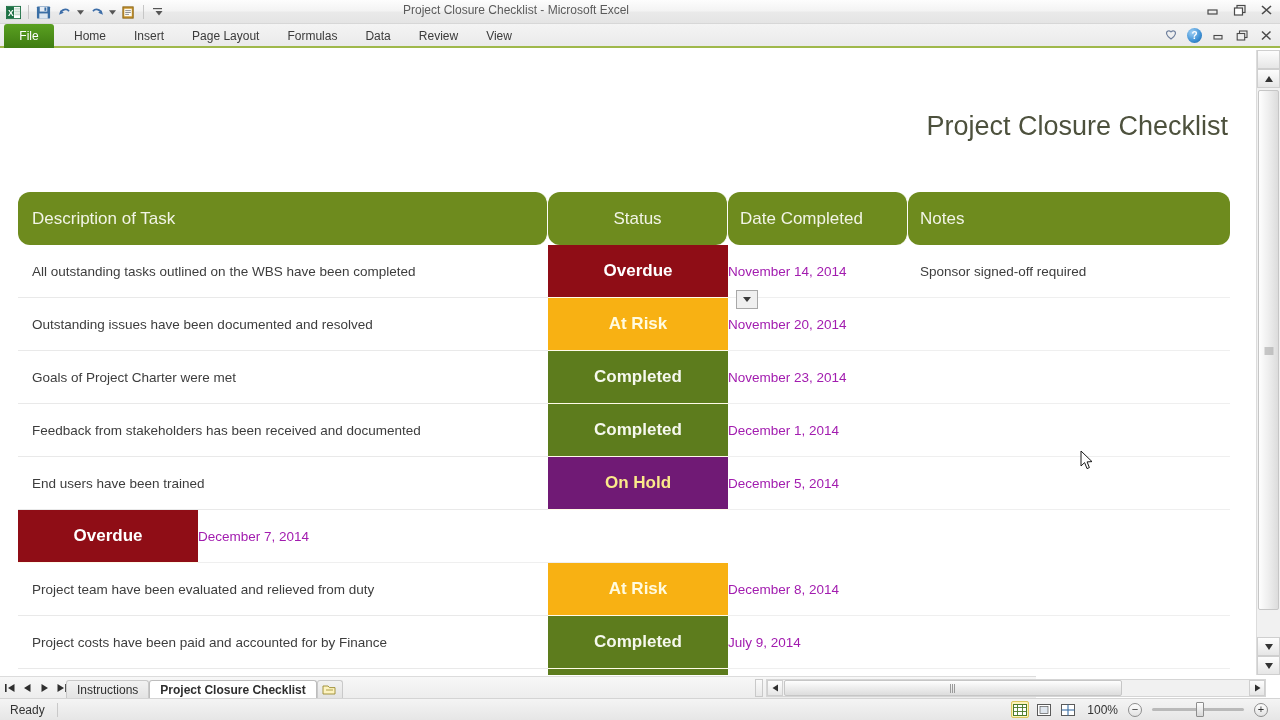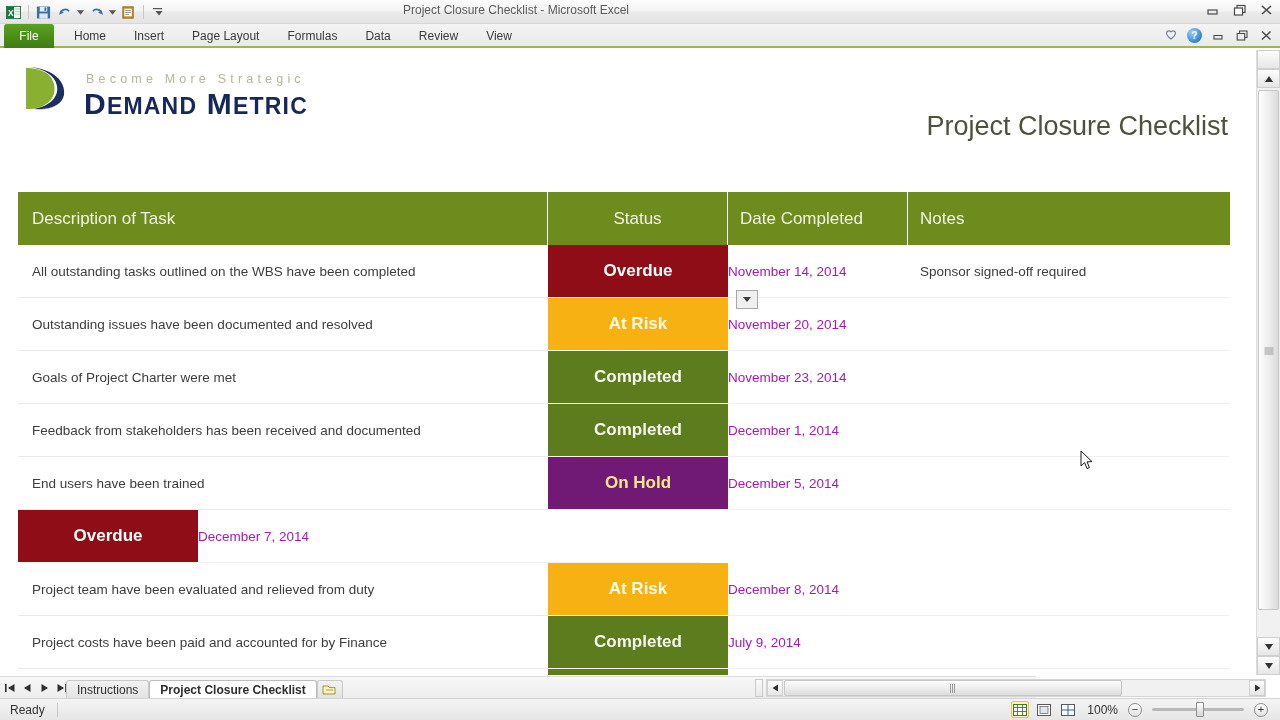--- a/index.html
+++ b/index.html
@@ -78,20 +78,21 @@
   .row { display:flex; width:1212px; }
   .c-task  { width:530px; }
   .c-status{ width:180px; }
   .c-date  { width:180px; }
   .c-notes { width:322px; }
 
   .hdr .cell {
     background:#6e8b1e; color:#f2f4e6; font-size:17px;
     height:53px; display:flex; align-items:center;
     border-right:1px solid #fdfdf8;
+    border-radius:12px;
   }
   .hdr .cell:last-child { border-right:none; }
   .hdr .c-task { padding-left:14px; }
   .hdr .c-status { justify-content:center; }
   .hdr .c-date { padding-left:12px; }
   .hdr .c-notes { padding-left:12px; }
 
   .drow { height:53px; }
   .drow .cell { height:53px; display:flex; align-items:center; font-size:13.5px; }
   .drow .c-task {
@@ -328,33 +329,20 @@
         <svg width="13" height="11" viewBox="0 0 13 11">
             <path d="M2 1.5 L10.5 9.5 M10.5 1.5 L2 9.5" stroke="#4a4a4a" stroke-width="1.5"></path>
           </svg>
       </div>
     </div>
   </div>
 
   <div class="sheet">
 
     <div class="doc-header">
-      <div class="logo-wrap">
-        <div class="logo-mark">
-          <svg width="52" height="52" viewBox="0 0 52 52">
-            <path d="M4 6 C4 6 30 4 34 22 C38 40 20 48 6 47 L6 6 Z" fill="#8ab032"></path>
-            <path d="M10 5 C34 7 46 20 44 33 C42 44 28 49 14 47 C30 44 39 35 37 24 C35 13 24 7 10 5 Z" fill="#1c2f63"></path>
-            <path d="M14 47 C28 49 42 44 44 33 C43 41 33 47 20 47 Z" fill="#ffffff"></path>
-          </svg>
-        </div>
-        <div class="logo-tag">Become  More  Strategic</div>
-        <div class="logo-name">
-          <span>D</span><span class="sm">EMAND</span>&nbsp;<span>M</span><span class="sm">ETRIC</span>
-        </div>
-      </div>
       <div class="doc-title">Project Closure Checklist</div>
     </div>
 
     <div class="tbl">
 
       <div class="row hdr">
         <div class="cell c-task">Description of Task</div>
         <div class="cell c-status">Status</div>
         <div class="cell c-date">Date Completed</div>
         <div class="cell c-notes">Notes</div>

